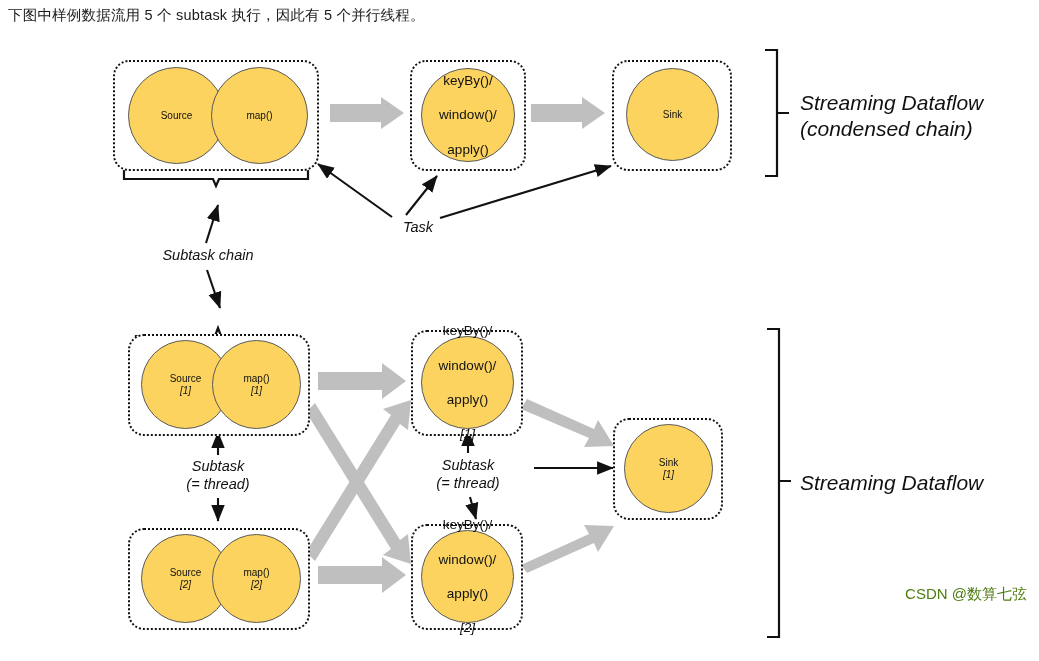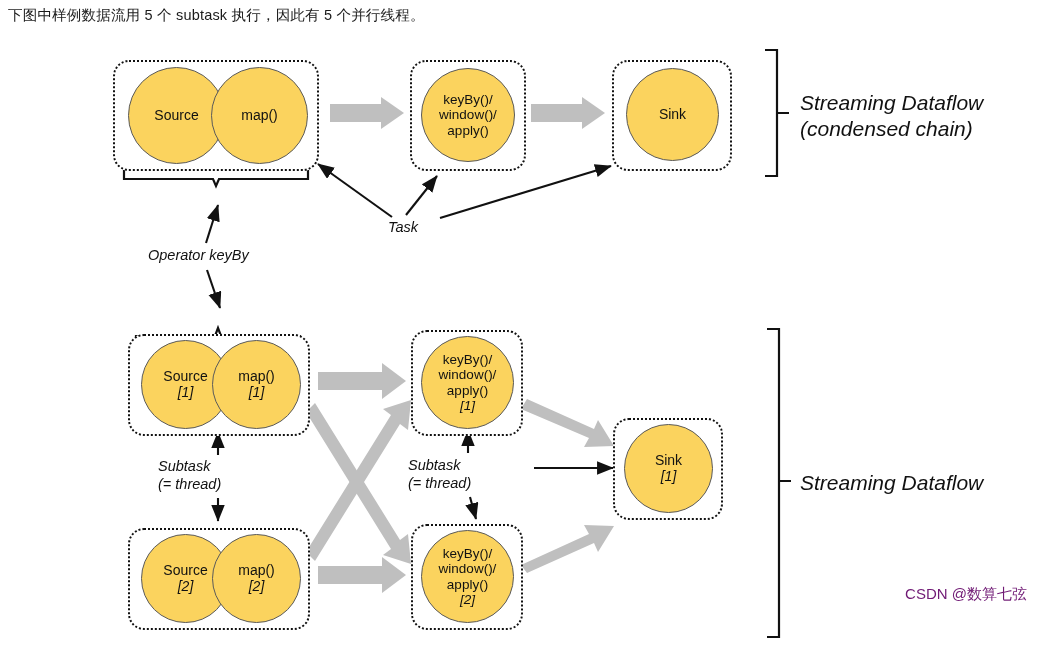--- a/index.html
+++ b/index.html
@@ -35,41 +35,42 @@
   .circ{
     position:absolute;
     border-radius:50%;
     background:#FBD35E;
     border:1.2px solid #5a5a5a;
     box-sizing:border-box;
     display:flex;flex-direction:column;
     align-items:center;justify-content:center;
     text-align:center;
     color:#111;
-    font-size:14px;
+    font-size:10px;
     line-height:1.12;
   }
   .circ .idx{font-style:italic;}
-  .circ.multi{font-size:13.5px;line-height:1.14;}
+  .circ.multi{font-size:13.5px;line-height:1.14;gap:19px;}
 
   
   .lab{
     position:absolute;
     font-style:italic;
     font-size:14.5px;
     color:#111;
+    text-align:center;
     line-height:1.22;
     white-space:nowrap;
   }
   .lab.big{font-size:21px;}
 
   
   .wm{
     position:absolute;right:12px;bottom:12px;
-    font-size:15px;color:#701a75;
+    font-size:15px;color:#4d7c0f;
     white-space:nowrap;
   }
 </style>
 </head>
 <body>
 
 <div id="root">
 
   <div class="caption">下图中样例数据流用 5 个 subtask 执行，因此有 5 个并行线程。</div>
 
@@ -173,21 +174,21 @@
   <div class="lab big" style="left:800px;top:90px;width:200px;text-align:left;">
     <div>Streaming Dataflow</div>
     <div>(condensed chain)</div>
   </div>
 
   <div class="lab" style="left:388px;top:219px;width:60px;">
     <span>Task</span>
   </div>
 
   <div class="lab" style="left:148px;top:247px;width:120px;">
-    <span>Operator keyBy</span>
+    <span>Subtask chain</span>
   </div>
 
   <div class="taskbox" style="left:128px;top:334px;width:182px;height:102px;"></div>
   <div class="circ" style="left:141px;top:340px;width:89px;height:89px;">
     <span>Source</span>
     <span class="idx">[1]</span>
   </div>
   <div class="circ" style="left:212px;top:340px;width:89px;height:89px;">
     <span>map()</span>
     <span class="idx">[1]</span>

